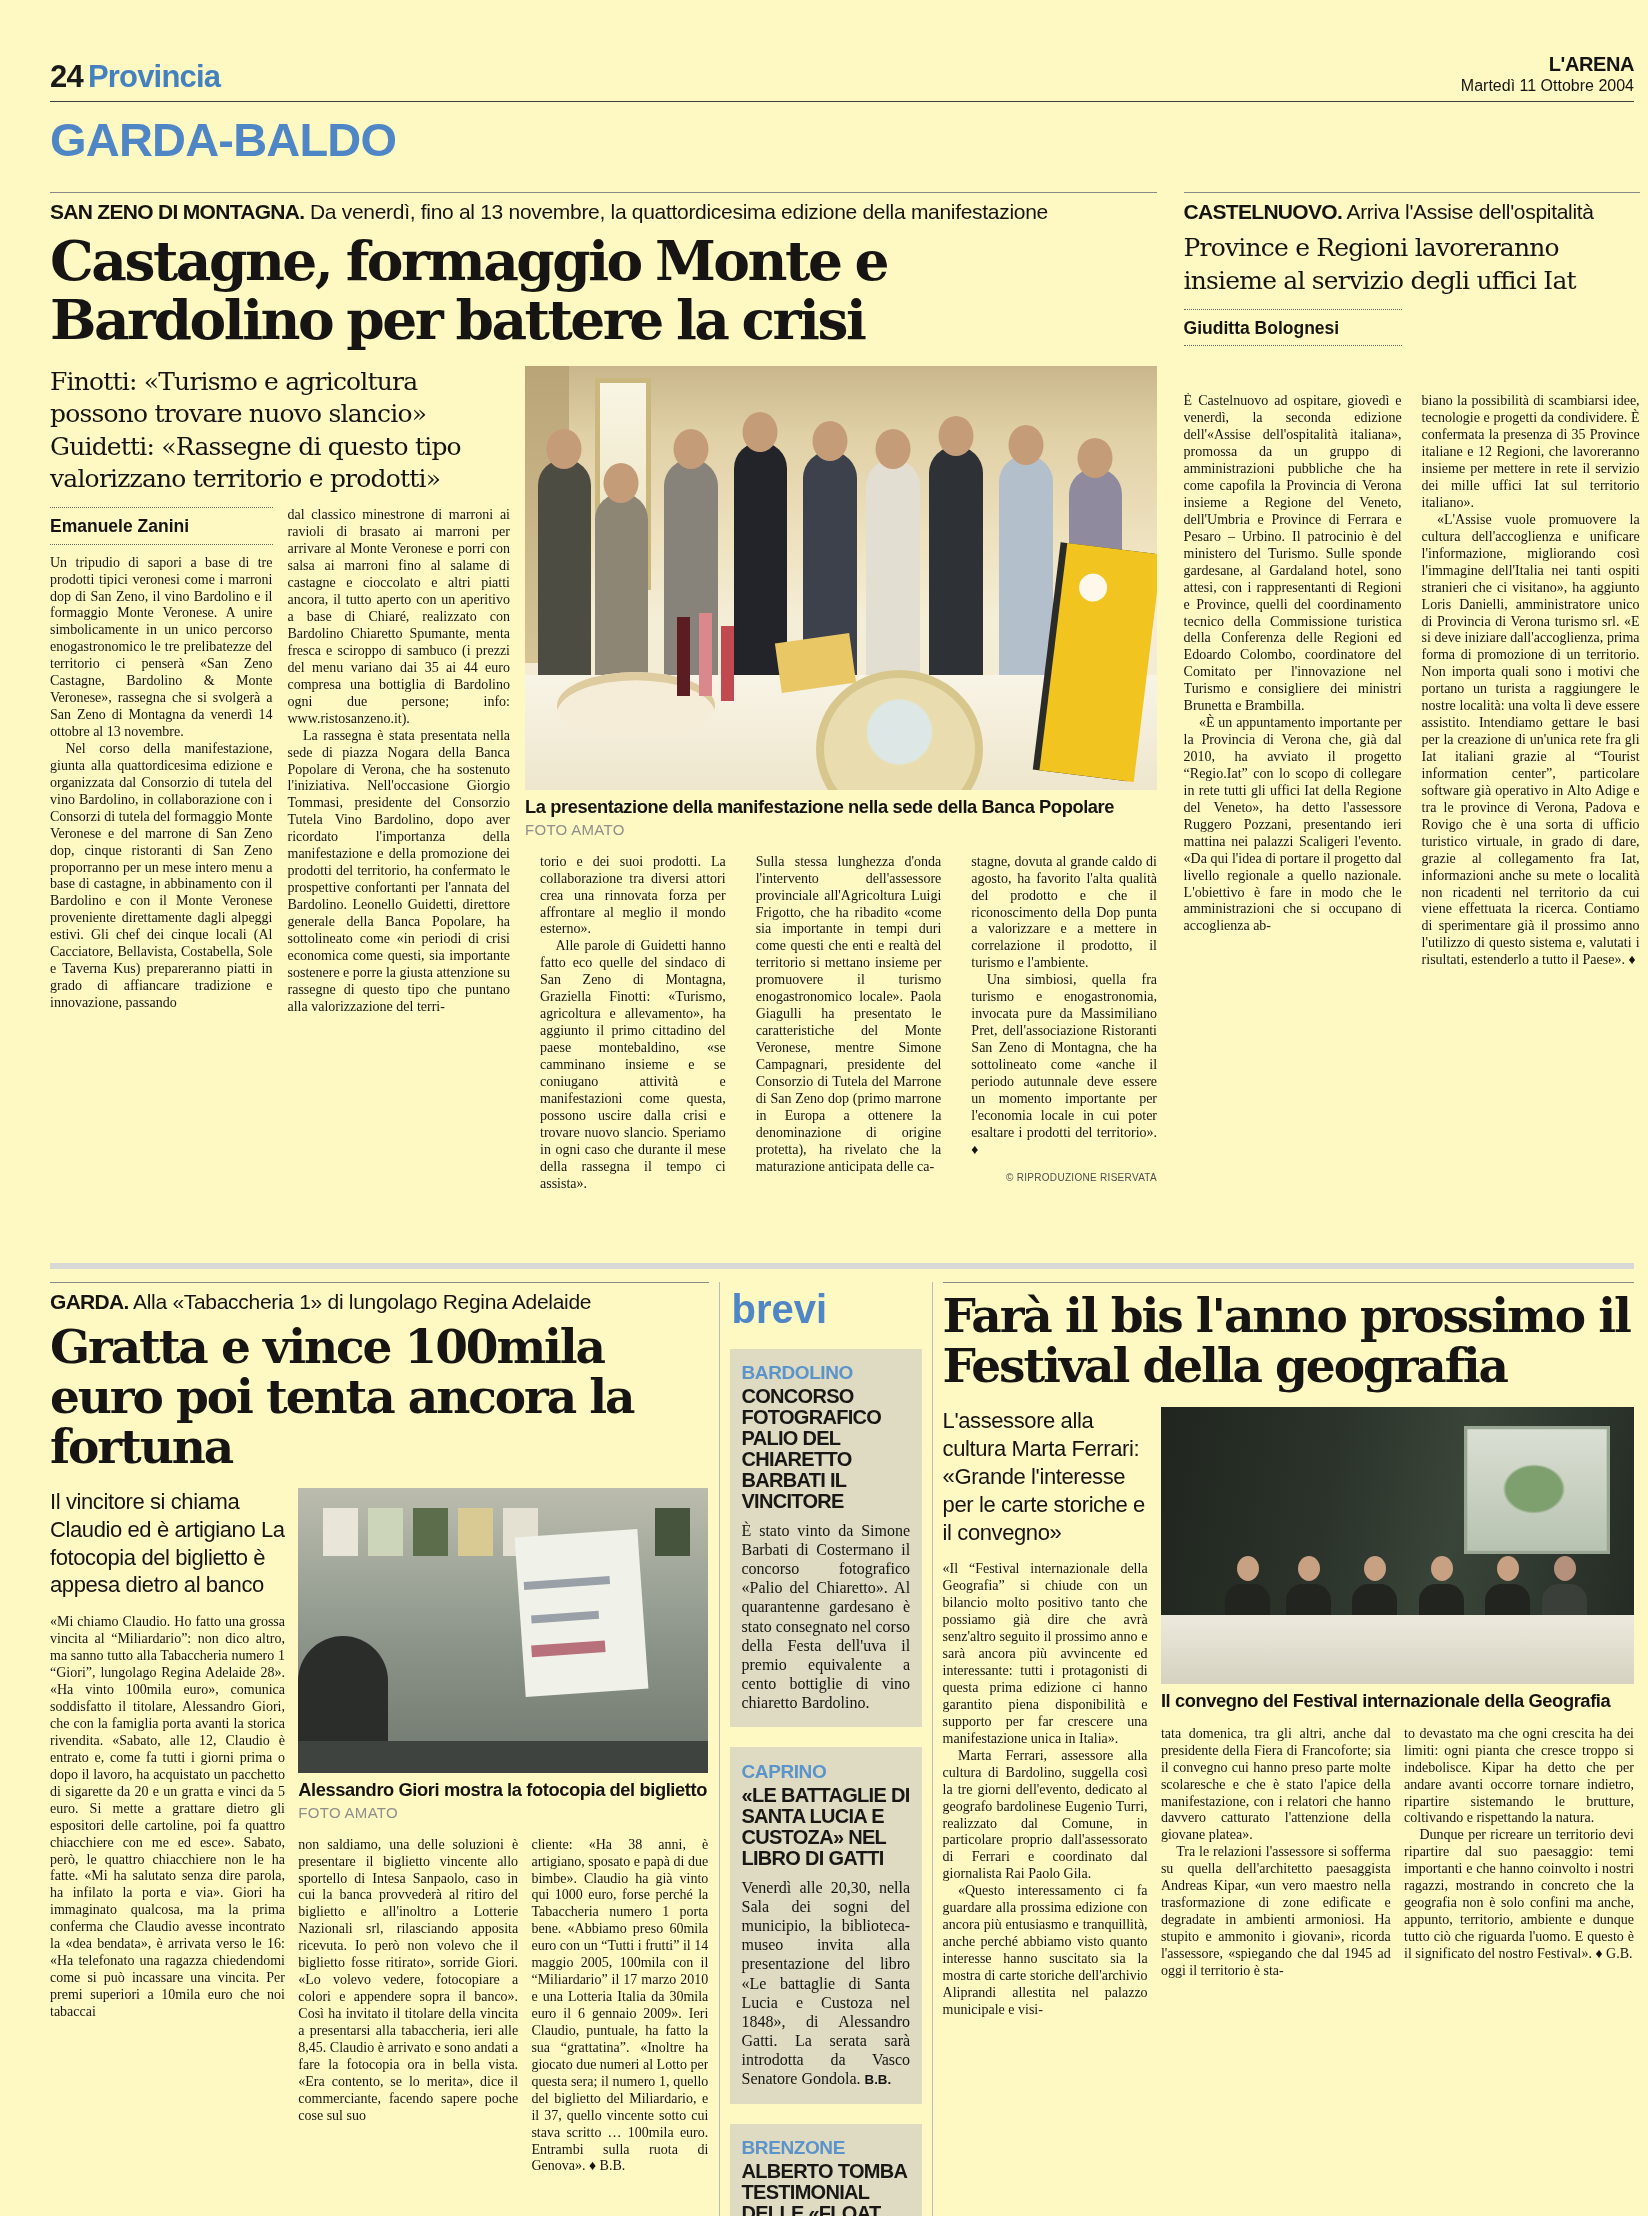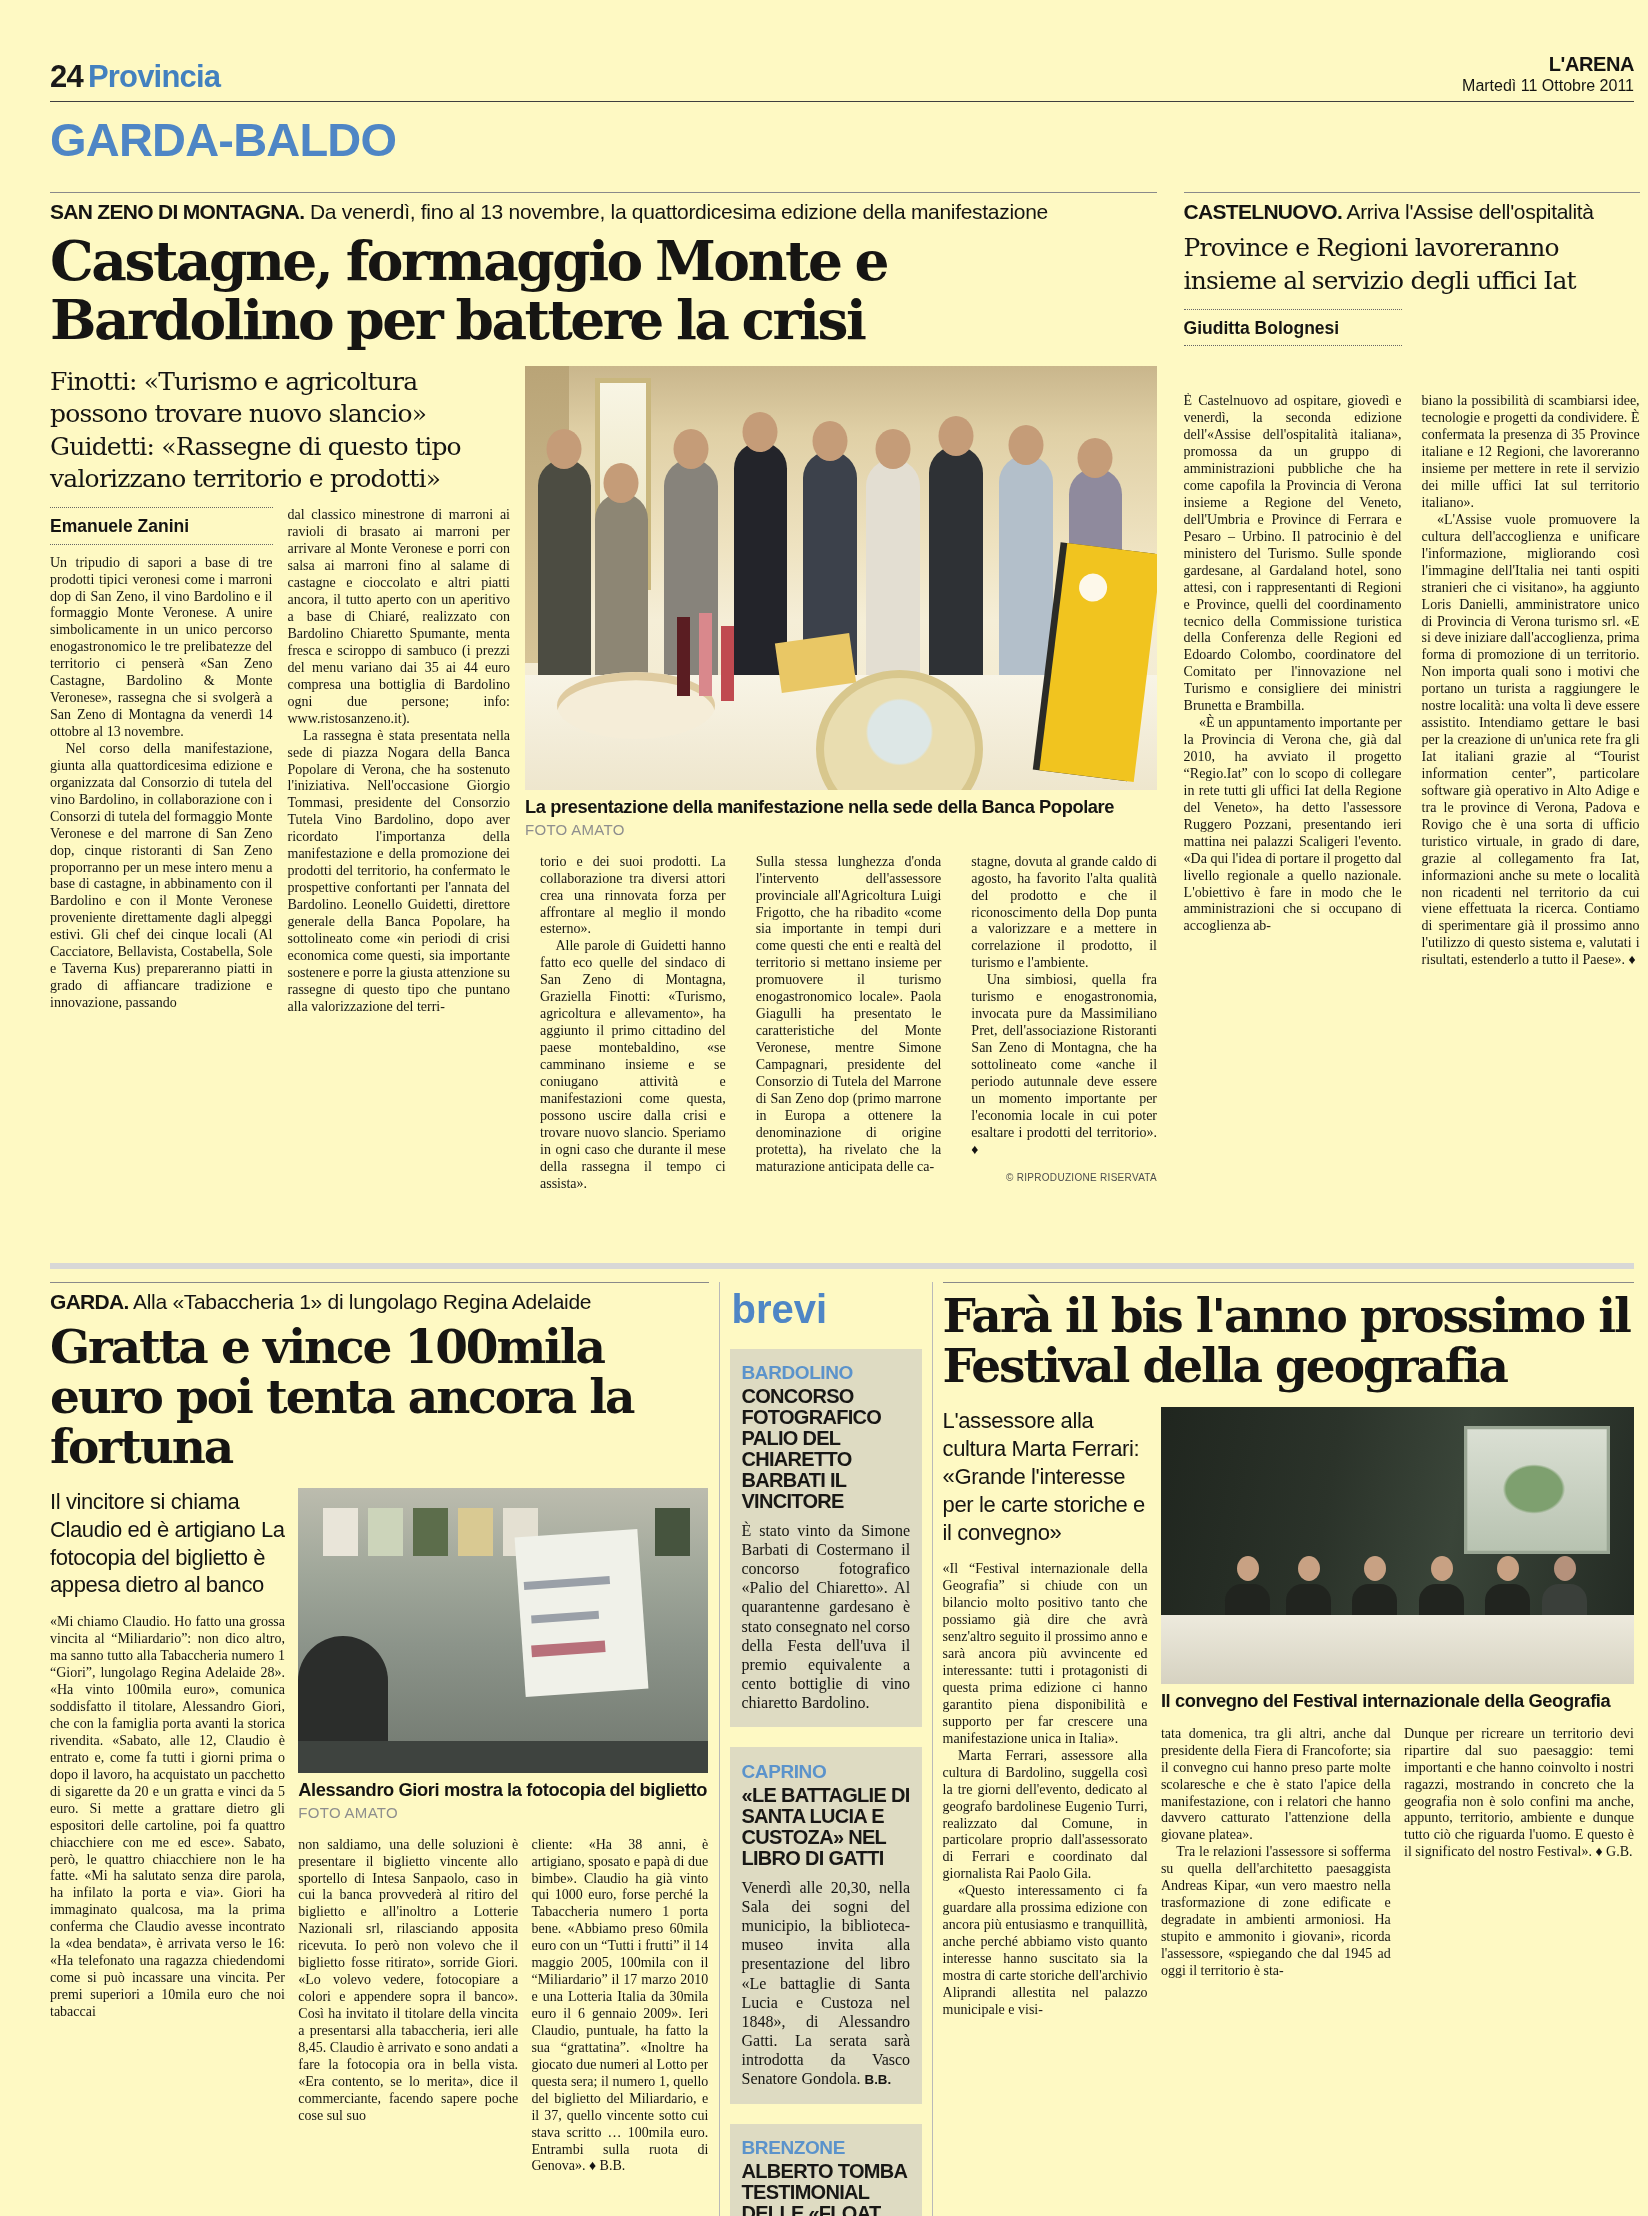--- a/index.html
+++ b/index.html
@@ -131,21 +131,21 @@
 <body>
 
 <div id="page">
 
   <header class="pagehead">
     <div class="ph-left">
       <span class="pnum">24</span><span class="psec">Provincia</span>
     </div>
     <div class="ph-right">
       <div class="masthead">L'ARENA</div>
-      <div class="pdate">Martedì 11 Ottobre 2011</div>
+      <div class="pdate">Martedì 11 Ottobre 2004</div>
     </div>
   </header>
   <hr class="toprule">
   <h1 class="zone">GARDA-BALDO</h1>
 
   <section class="toprow">
 
     <article class="art-main">
       <div class="kicker">
         <b>SAN ZENO DI MONTAGNA.</b>
@@ -342,20 +342,21 @@
           </div>
           <div class="caption">
             <span>Il convegno del Festival internazionale della Geografia</span>
           </div>
           <div class="bardo-cols">
             <div class="col bodytext">
                 <p>tata domenica, tra gli altri, anche dal presidente della Fiera di Francoforte; sia il convegno cui hanno preso parte molte scolaresche e che è stato l'apice della manifestazione, con i relatori che hanno davvero catturato l'attenzione della giovane platea».</p>
                 <p>Tra le relazioni l'assessore si sofferma su quella dell'architetto paesaggista Andreas Kipar, «un vero maestro nella trasformazione di zone edificate e degradate in ambienti armoniosi. Ha stupito e ammonito i giovani», ricorda l'assessore, «spiegando che dal 1945 ad oggi il territorio è sta-</p>
               </div>
             <div class="col bodytext">
+                <p>to devastato ma che ogni crescita ha dei limiti: ogni pianta che cresce troppo si indebolisce. Kipar ha detto che per andare avanti occorre tornare indietro, ripartire sistemando le brutture, coltivando e rispettando la natura.</p>
                 <p>Dunque per ricreare un territorio devi ripartire dal suo paesaggio: temi importanti e che hanno coinvolto i nostri ragazzi, mostrando in concreto che la geografia non è solo confini ma anche, appunto, territorio, ambiente e dunque tutto ciò che riguarda l'uomo. E questo è il significato del nostro Festival». ♦ G.B.</p>
               </div>
           </div>
         </div>
       </div>
     </article>
   </section>
 </div>
 
 

